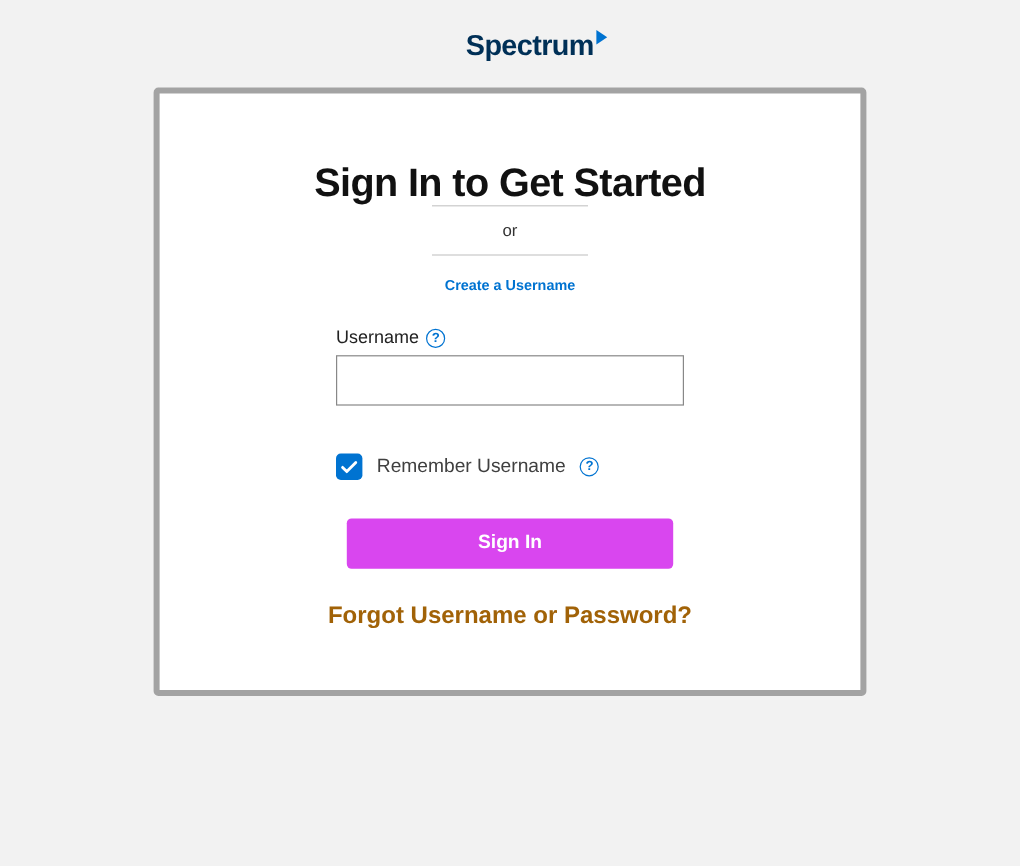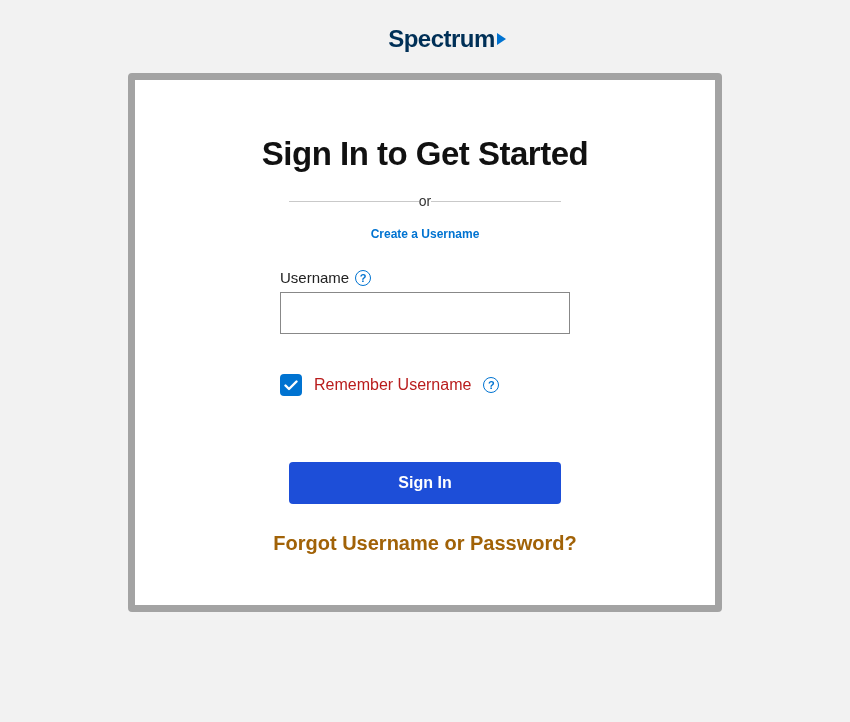--- a/index.html
+++ b/index.html
@@ -16,52 +16,53 @@
       flex-direction: column;
       align-items: center;
       padding-top: 25px;
     }
     .logo {
       font-size: 24px;
       font-weight: 700;
       color: #003057;
       letter-spacing: -0.5px;
       display: flex;
-      align-items: center;
+      align-items: flex-start;
       margin-bottom: 20px;
       margin-left: 44px;
     }
     .logo-triangle {
       margin-left: 2px;
       width: 0;
       height: 0;
       border-top: 6px solid transparent;
       border-bottom: 6px solid transparent;
       border-left: 9px solid #0073d1;
       display: inline-block;
     }
     .card {
       background: #fff;
-      border: 7px solid #a3a3a3;
+      border: 5px solid #a3a3a3;
       border-radius: 4px;
       width: 594px;
       padding: 55px 70px 50px;
     }
     .title {
       font-size: 33px;
       font-weight: 700;
       color: #111;
       text-align: center;
       letter-spacing: -0.5px;
     }
     .divider-row {
       display: flex;
       align-items: center;
       justify-content: center;
-      margin-top: 20px;
+      gap: 12px;
+      flex-direction: column;
     }
     .divider-line {
       height: 1px;
       width: 130px;
       background: #c9c9c9;
     }
     .divider-text {
       font-size: 14px;
       color: #333;
     }
@@ -143,33 +144,33 @@
       align-items: center;
       justify-content: center;
       cursor: pointer;
       flex-shrink: 0;
     }
     .checkbox svg {
       display: block;
     }
     .remember-label {
       font-size: 16px;
-      color: #b91c1c;
+      color: #404040;
     }
     .signin-btn {
       display: block;
       width: 272px;
       height: 42px;
-      background: #1d4ed8;
+      background: #d946ef;
       color: #fff;
       border: none;
       border-radius: 4px;
       font-size: 16px;
       font-weight: 600;
-      margin: 66px auto 0;
+      margin: 32px auto 0;
       cursor: pointer;
     }
     .forgot-link {
       display: block;
       text-align: center;
       color: #a16207;
       font-size: 20px;
       font-weight: 600;
       text-decoration: none;
       margin-top: 28px;

